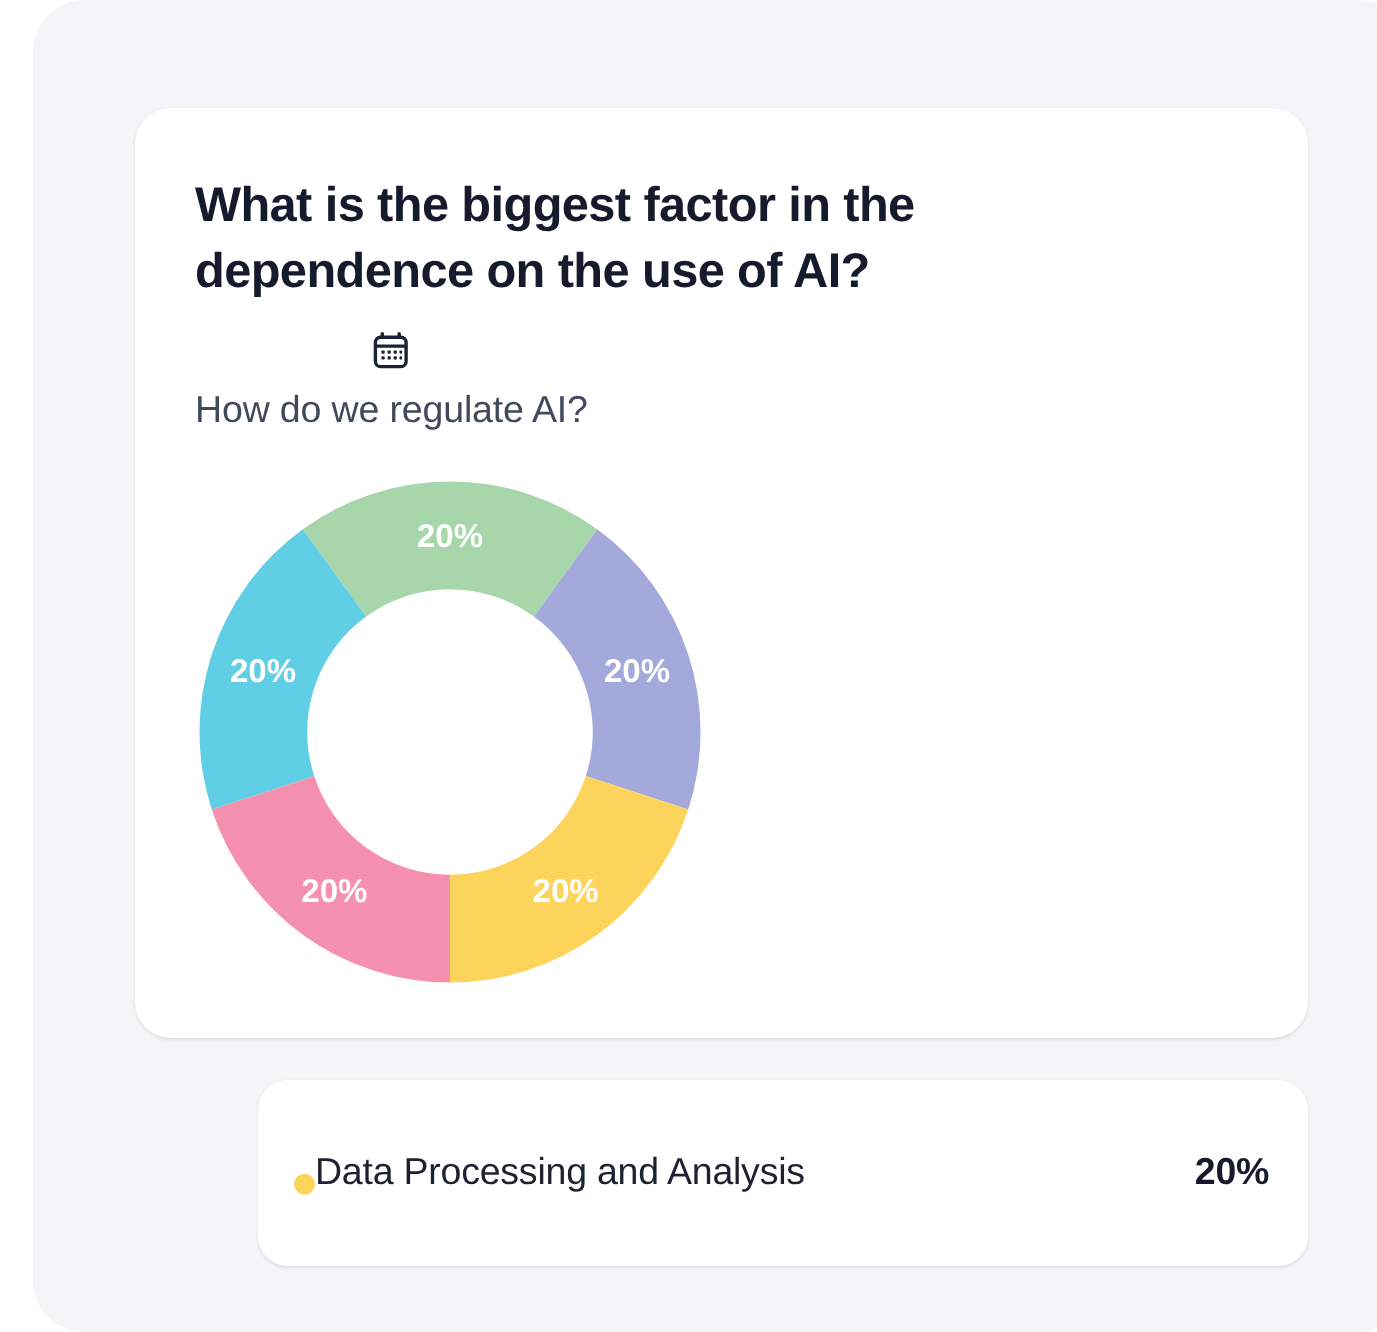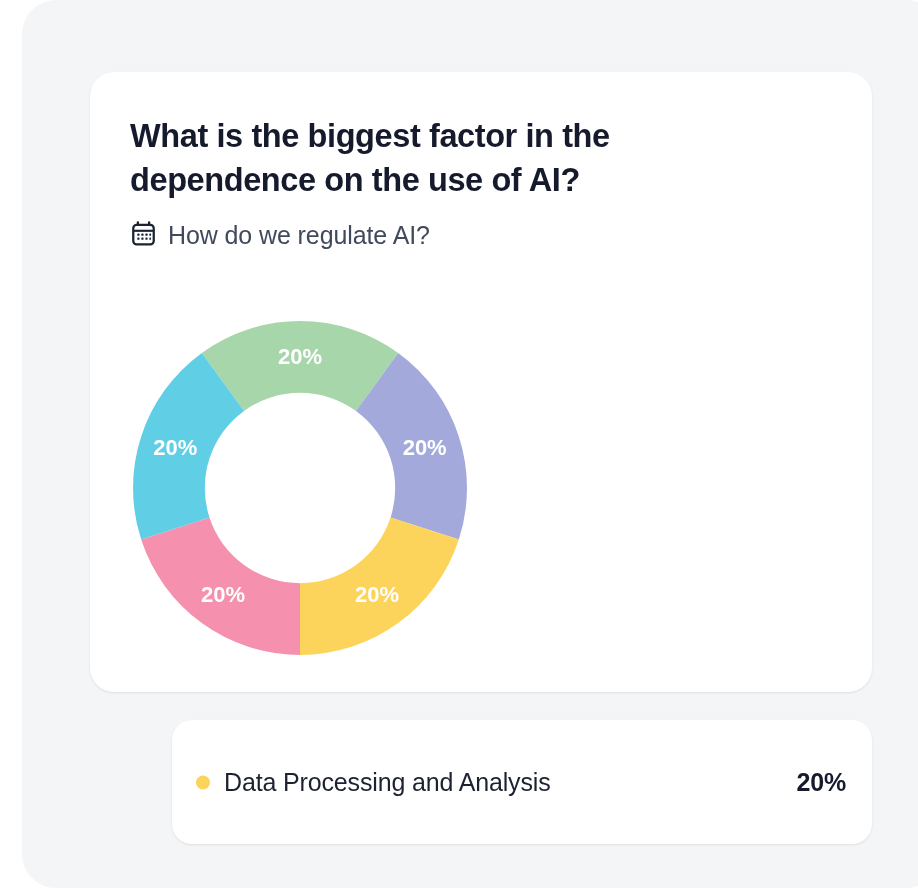--- a/index.html
+++ b/index.html
@@ -47,21 +47,23 @@
     line-height: 44px;
     letter-spacing: -0.4px;
     color: #151b2d;
   }
 
   .card-subtitle-row {
     position: absolute;
     left: 40px;
     top: 148px;
     display: flex;
+    align-items: center;
     gap: 11px;
+    flex-direction: column;
   }
 
   .cal-icon {
     width: 27px;
     height: 27px;
     flex: 0 0 auto;
     display: block;
   }
 
   .card-subtitle {
@@ -109,22 +111,21 @@
                 0 1px 2px rgba(16,24,40,0.04);
   }
 
   .legend-row {
     position: absolute;
     left: 24px;
     right: 26px;
     top: 50%;
     transform: translateY(-50%);
     display: flex;
-    align-items: center;
-    gap: 14px;
+    align-items: flex-end;
   }
 
   .legend-dot {
     width: 14px;
     height: 14px;
     border-radius: 50%;
     flex: 0 0 auto;
   }
 
   .legend-label {

